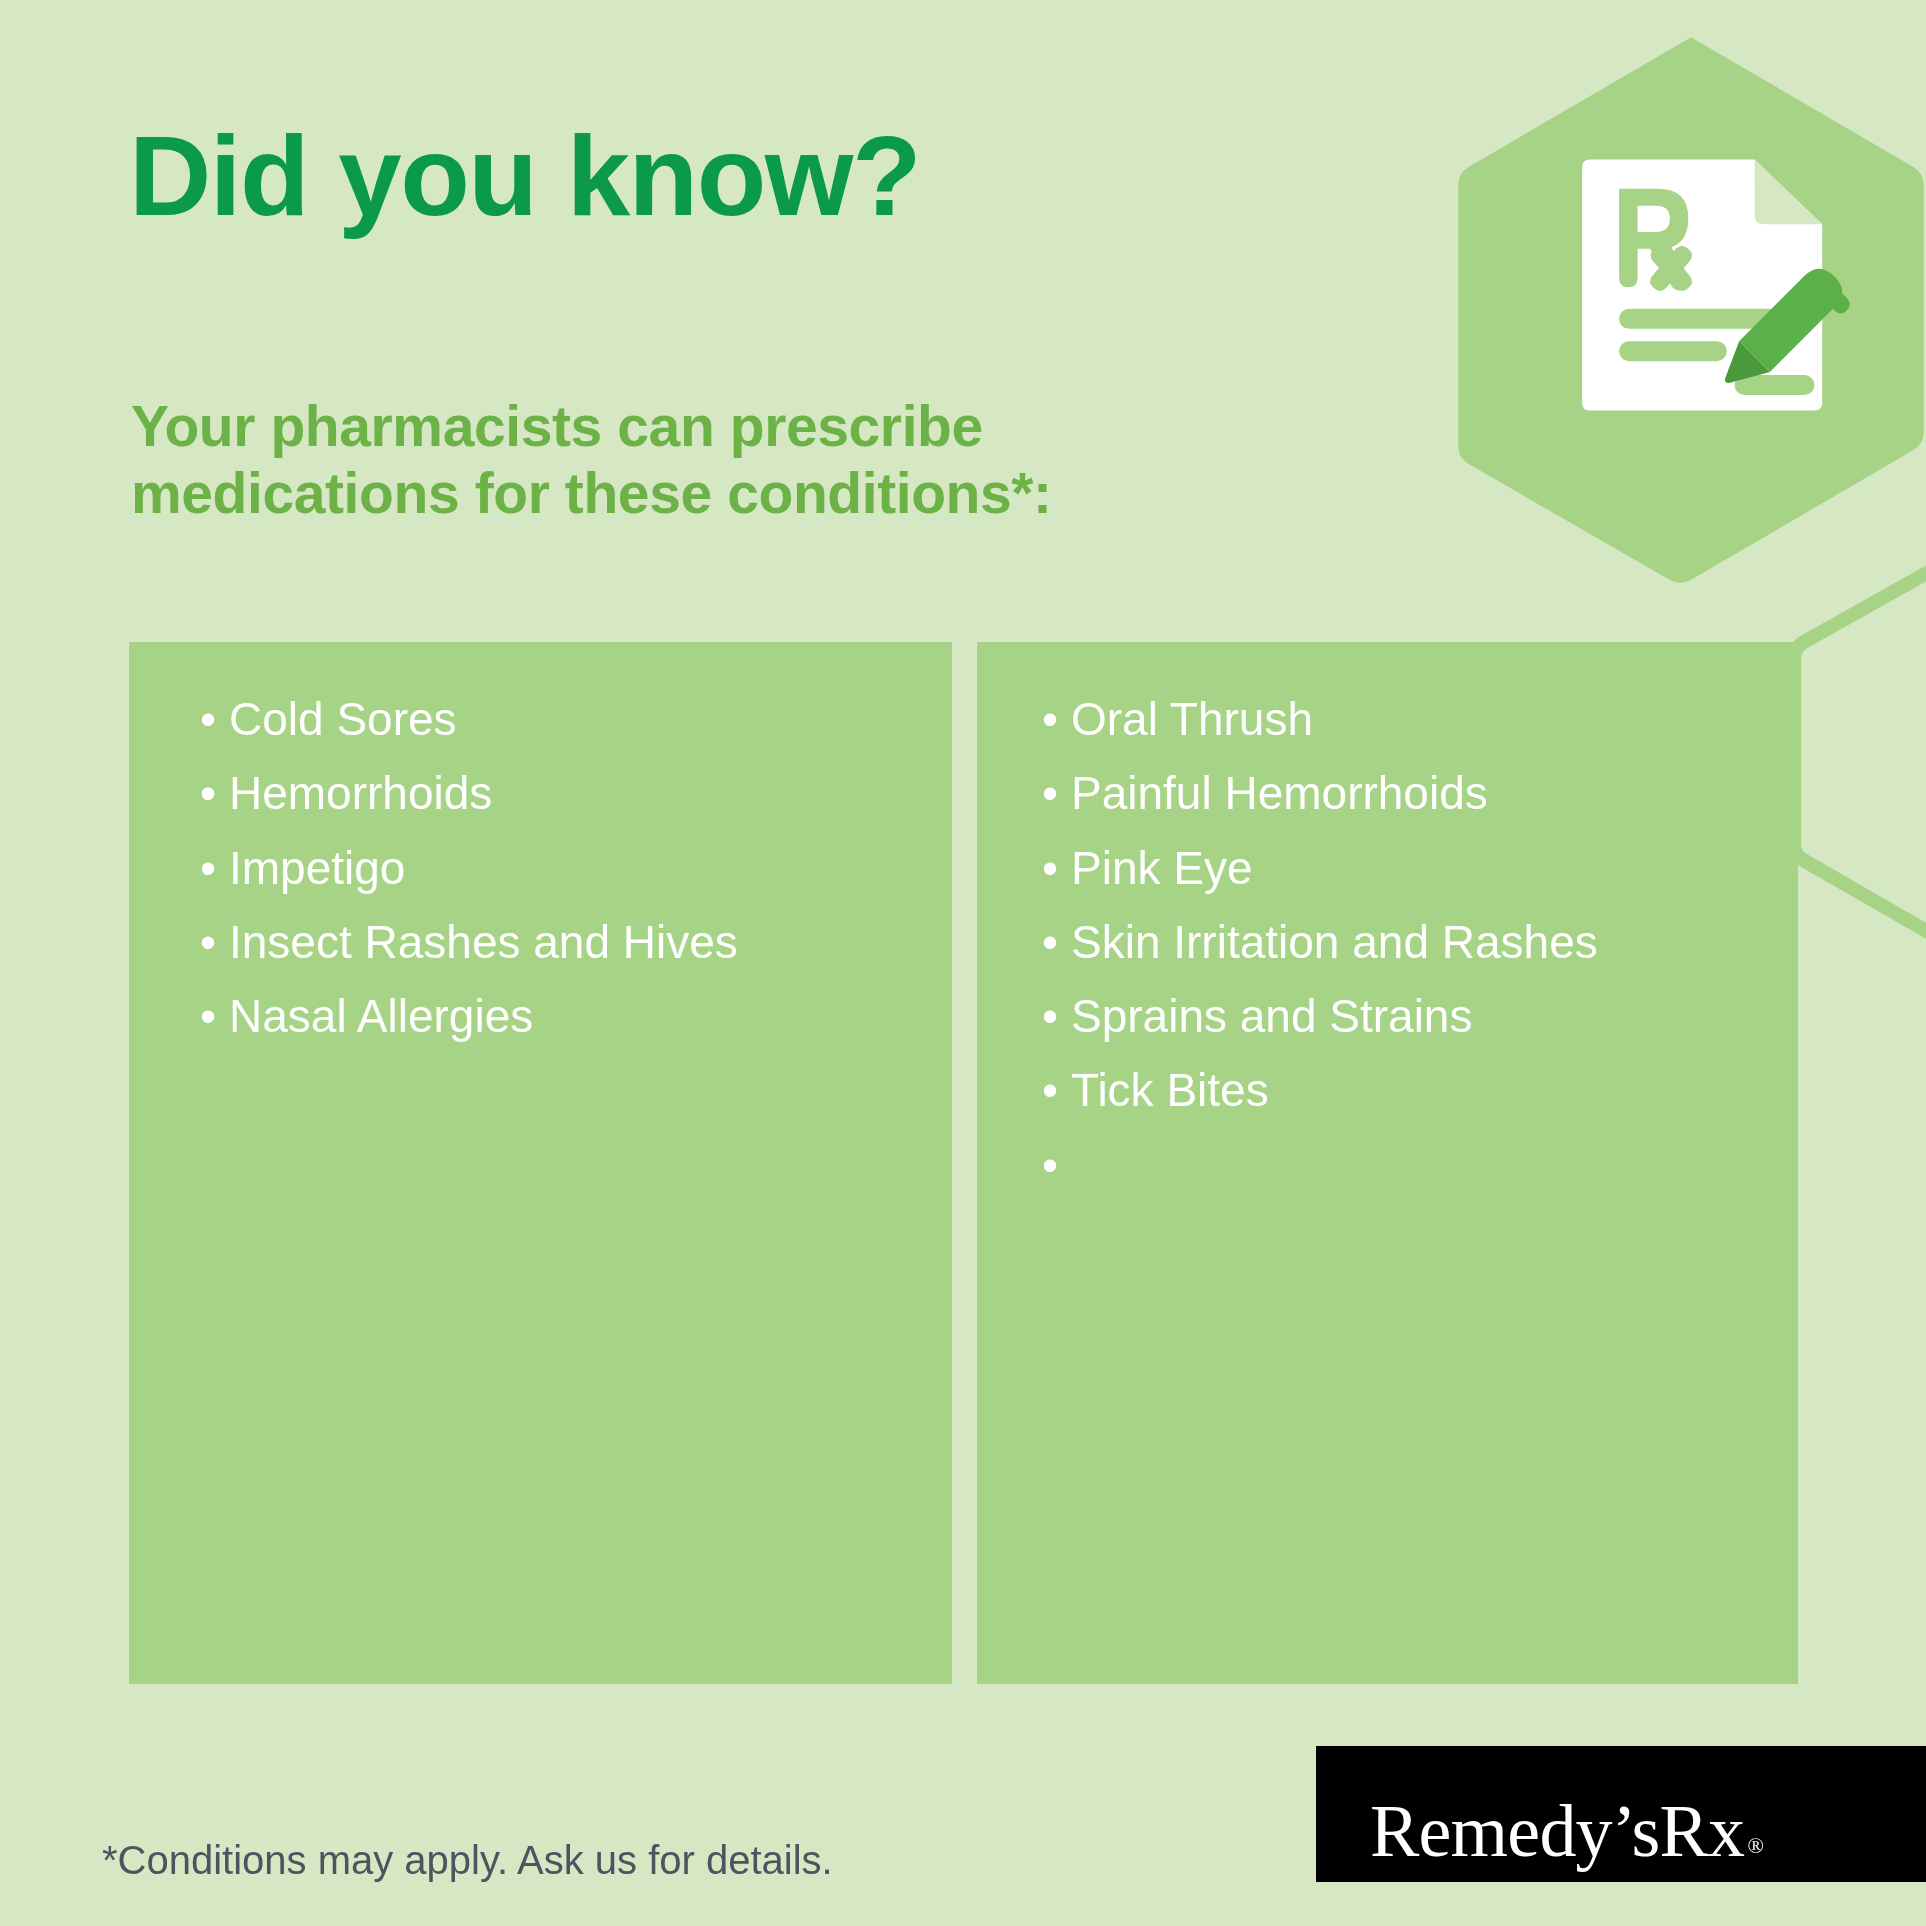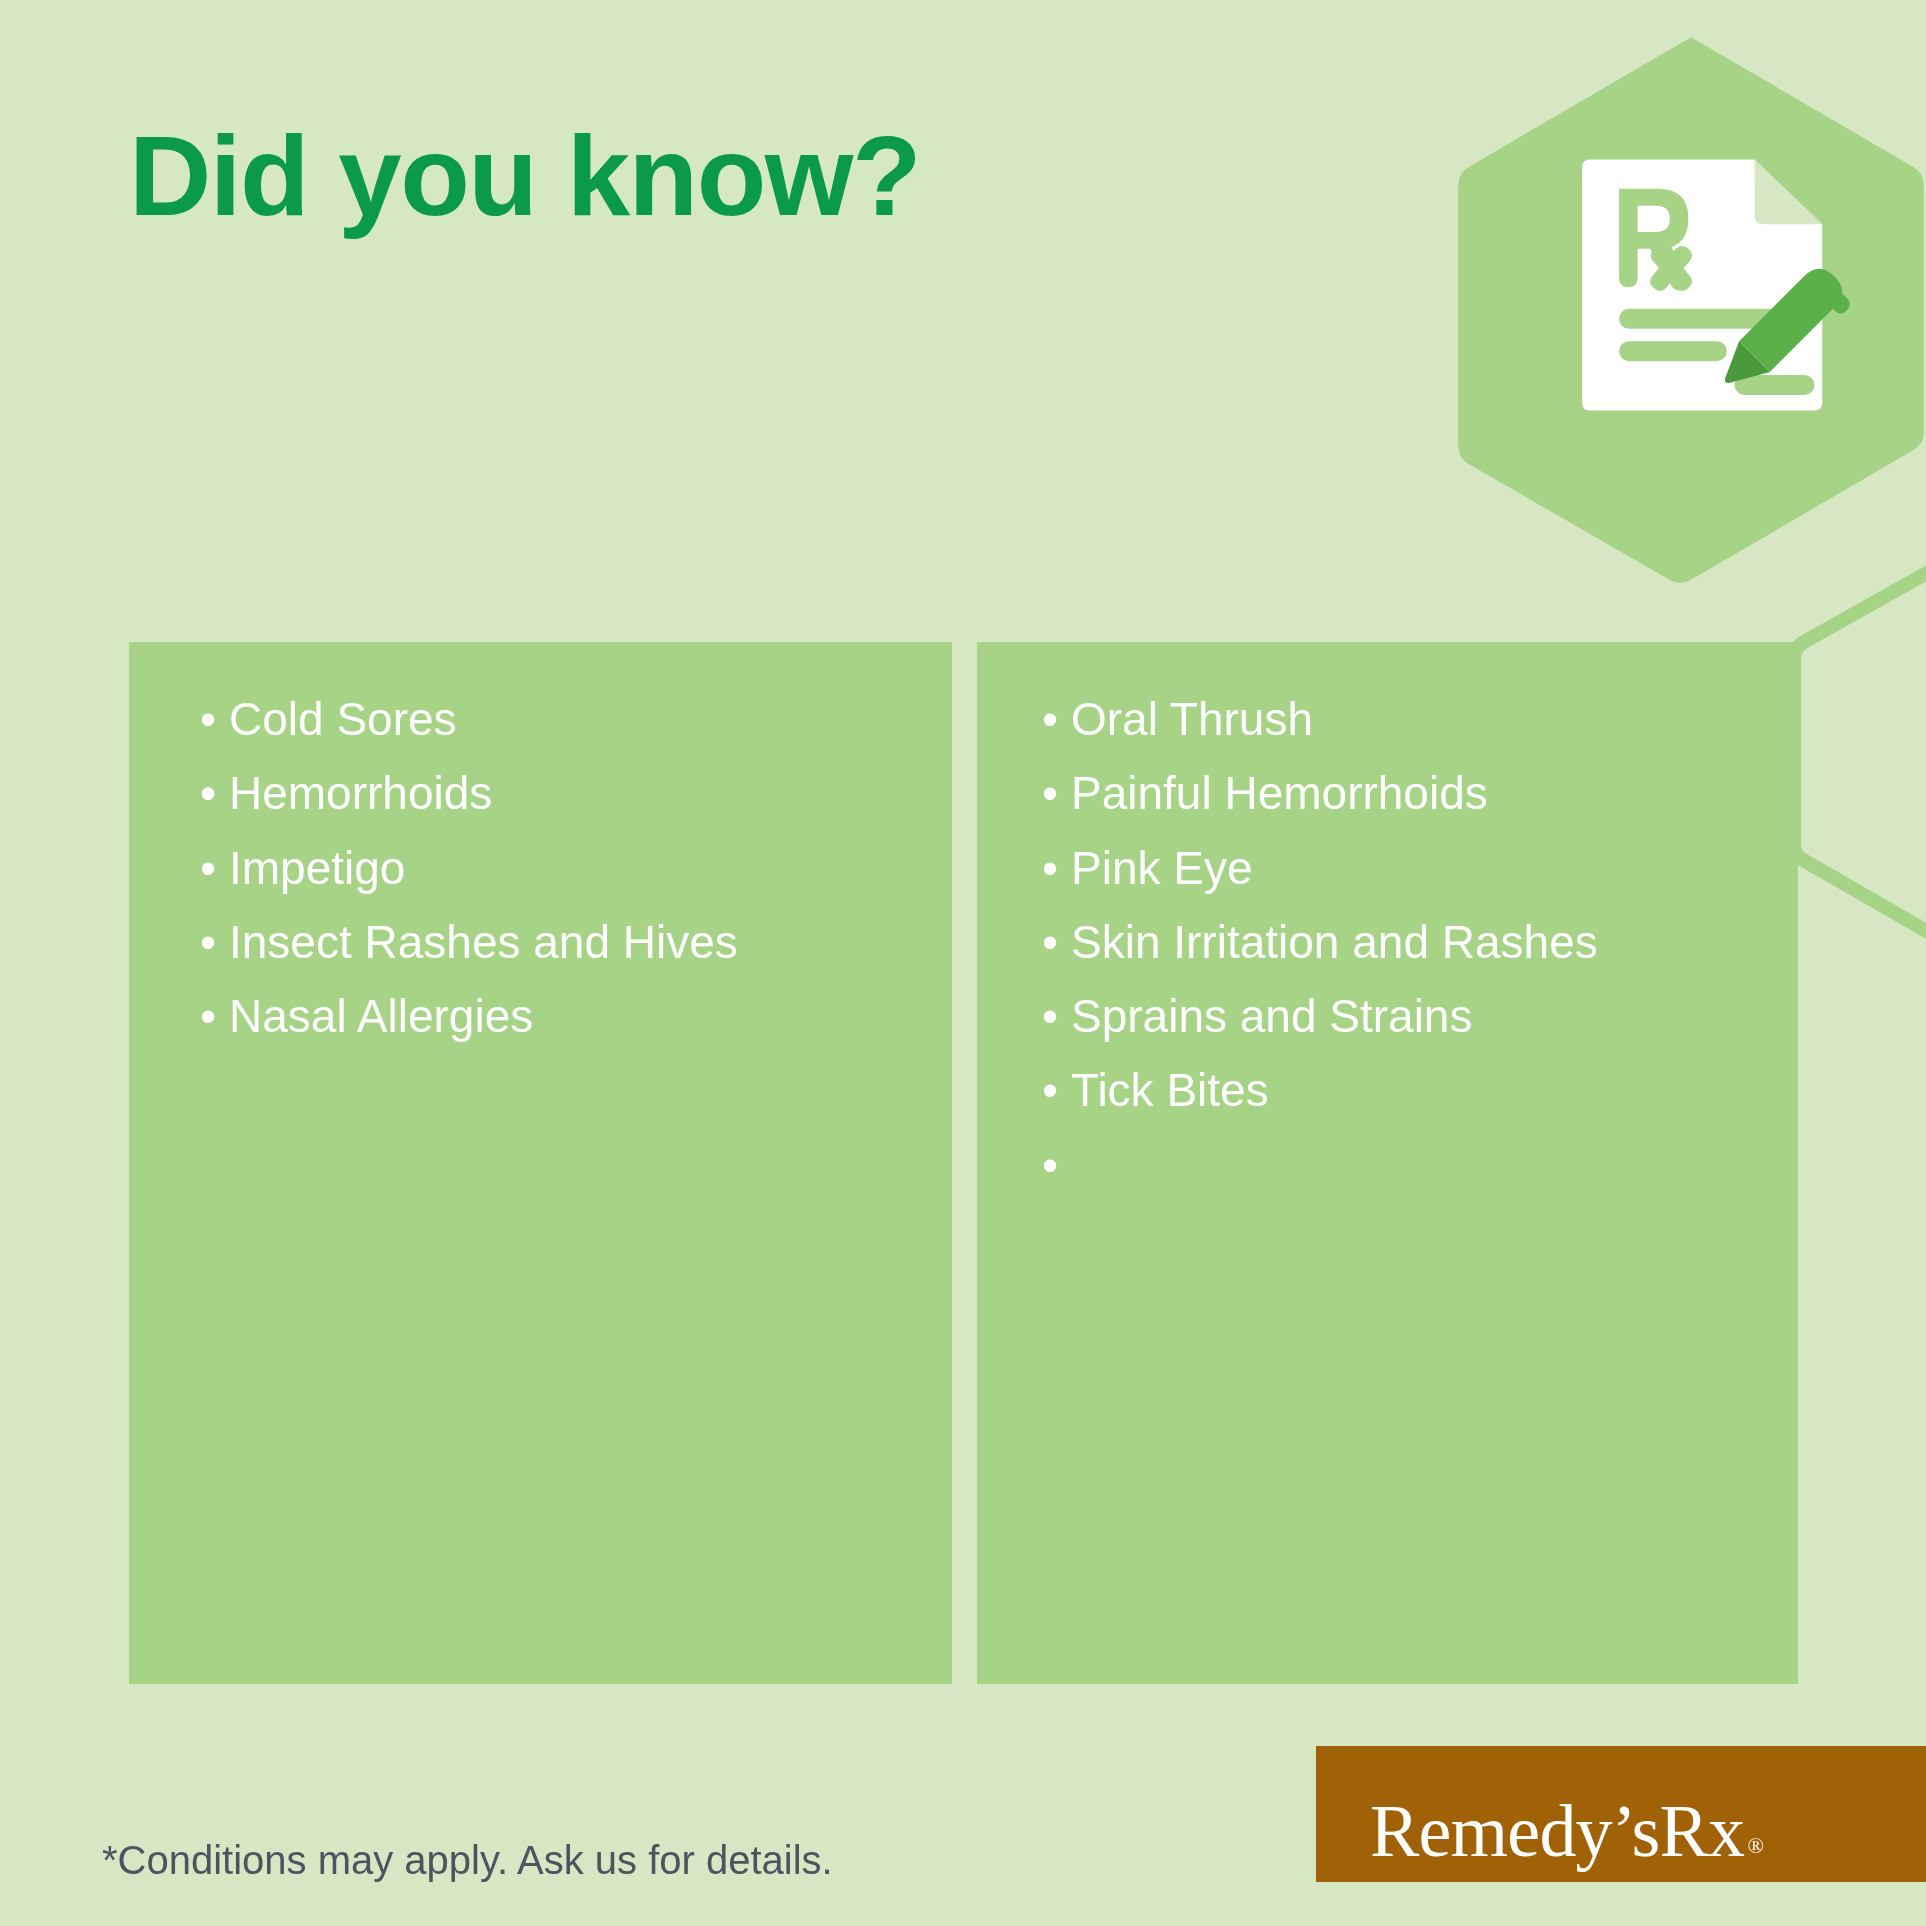--- a/index.html
+++ b/index.html
@@ -133,21 +133,21 @@
     white-space: nowrap;
   }
 
   
   #brand-band {
     position: absolute;
     left: 1316px;
     top: 1746px;
     width: 610px;
     height: 136px;
-    background: #a16207;
+    background: #000000;
   }
   #brand-logo {
     position: absolute;
     left: 54px;
     top: 43px;
     color: #ffffff;
     font-family: "Liberation Serif", serif;
     font-size: 74px;
     font-weight: normal;
     letter-spacing: -0.8px;
@@ -192,20 +192,24 @@
 
     <g>
       <path d="M296 154 Q316 134 336 154 Q356 174 336 194 L252 278 L212 238 Z" fill="#5cb04a"></path>
       <path d="M212 238 L252 278 L200 292 Q192 294 194 286 Z" fill="#4a9a3c"></path>
       <path d="M322 168 Q330 160 338 168 L352 182 Q360 190 352 198 Q344 206 336 198 L322 184 Q314 176 322 168 Z" fill="#5cb04a"></path>
     </g>
   </svg>
 
   <div id="title">Did you know?</div>
 
+  <div id="subtitle">
+    <div>Your pharmacists can prescribe</div>
+    <div>medications for these conditions*:</div>
+  </div>
 
   <div id="panel-left" class="panel">
     <ul class="cond-list">
       <li>
         <span class="bullet">•</span>
         <span>Cold Sores</span>
       </li>
       <li>
         <span class="bullet">•</span>
       </li>

